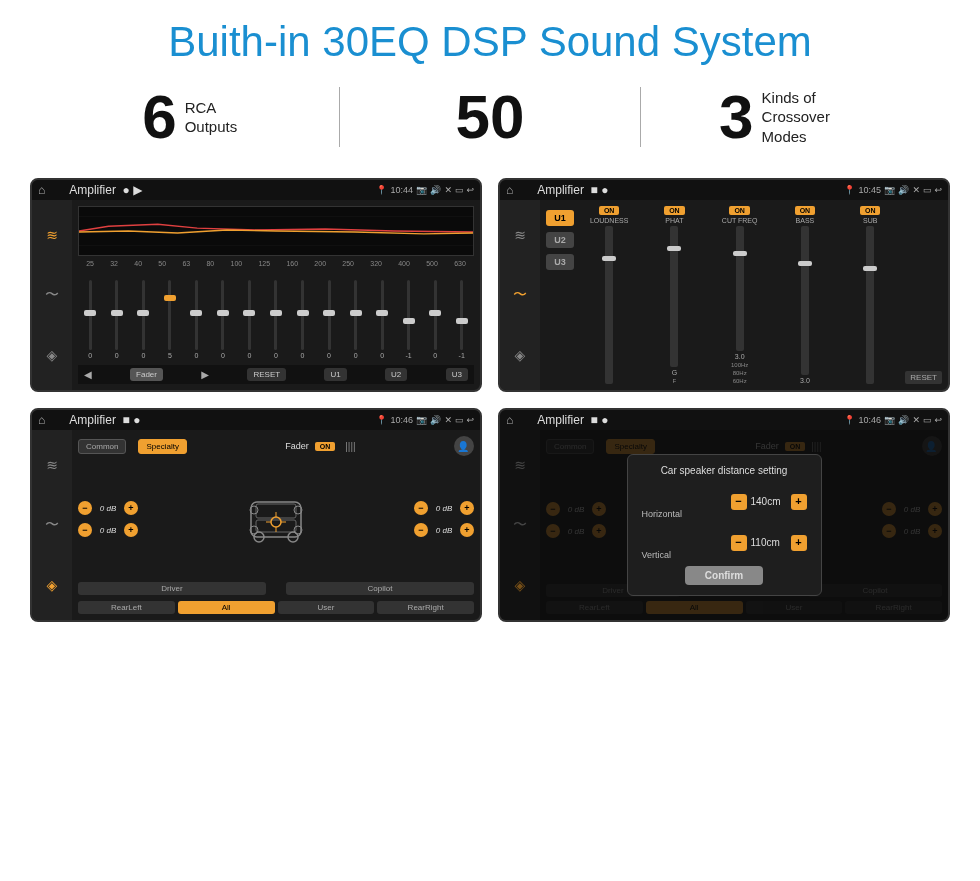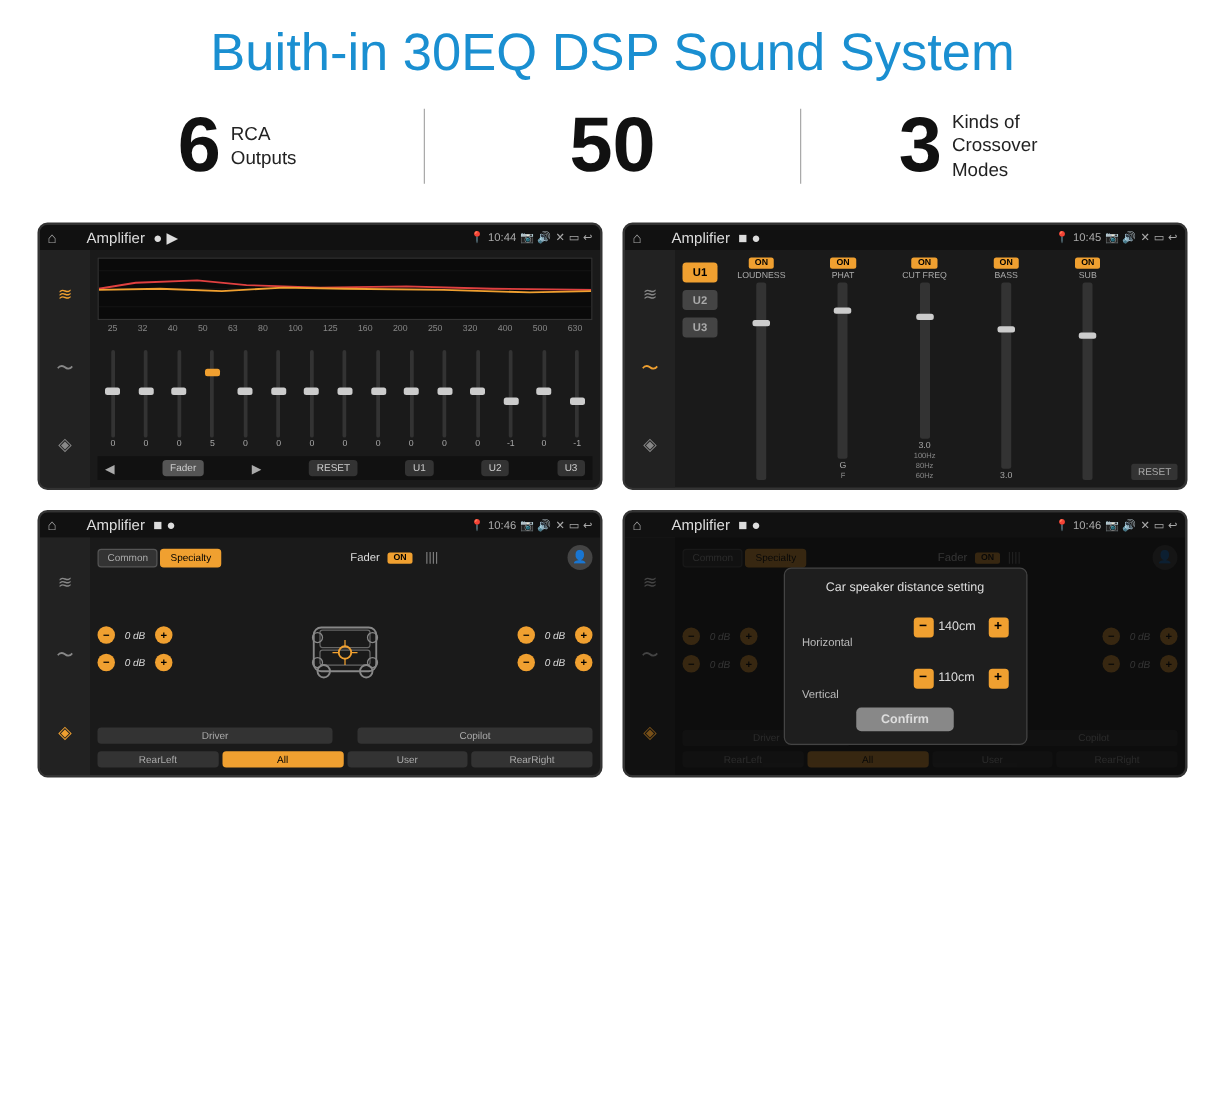--- a/index.html
+++ b/index.html
@@ -279,21 +279,21 @@
       flex-direction: column;
       gap: 4px;
     }
     .fader-top {
       display: flex;
       align-items: center;
       justify-content: space-between;
     }
     .tab-group {
       display: flex;
-      gap: 2px;
+      gap: 12px;
     }
     .tab-btn {
       background: #333;
       color: #aaa;
       font-size: 8px;
       padding: 2px 7px;
       border-radius: 3px;
       border: 1px solid #555;
       cursor: pointer;
     }

